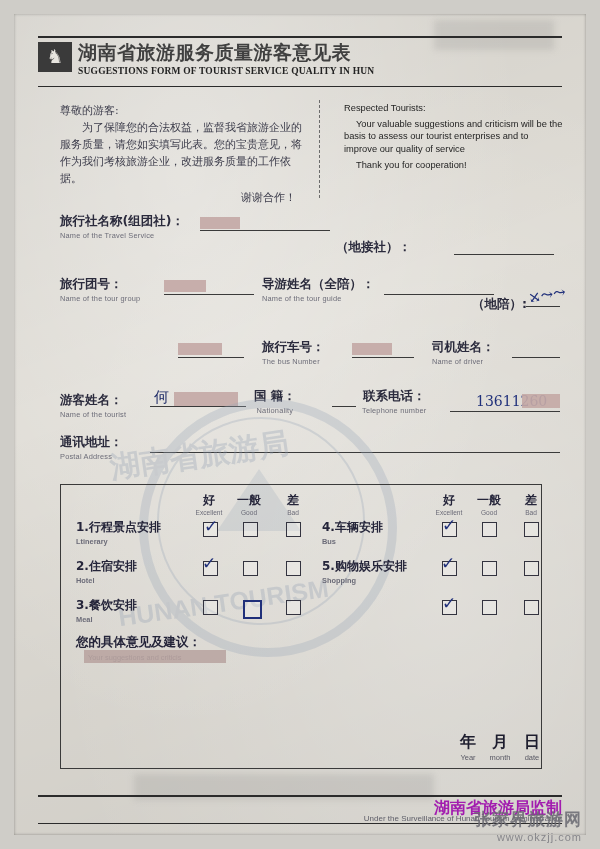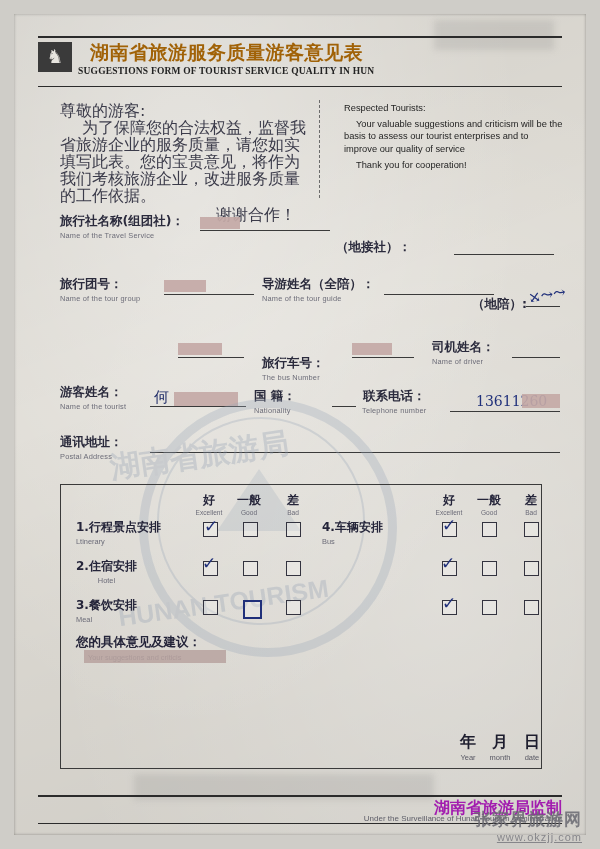--- a/index.html
+++ b/index.html
@@ -48,25 +48,25 @@
     left: 0; top: 2px;
     width: 34px; height: 30px;
     background: #3a3a3a;
     color: #e8e6e0;
     font-size: 19px;
     line-height: 30px;
     text-align: center;
   }
   #title-cn {
     position: absolute;
-    left: 52px; top: 0px;
+    left: 40px; top: 0px;
     font-family: "DejaVu Sans", sans-serif;
     font-size: 19px;
     font-weight: bold;
-    color: #a16207;
+    color: #404040;
     letter-spacing: 0.5px;
   }
   #title-en {
     position: absolute;
     left: 40px; top: 26px;
     font-family: "Liberation Serif", serif;
     font-size: 9.5px;
     font-weight: bold;
     color: #222;
     letter-spacing: 0.2px;
@@ -78,21 +78,21 @@
   #rule-top { left: 24px; top: 22px; width: 524px; height: 2px; }
   #rule-mid { left: 24px; top: 72px; width: 524px; height: 1px; }
 
   
   #intro-cn {
     position: absolute;
     left: 46px;
     top: 88px;
     width: 250px;
     font-family: "DejaVu Sans", sans-serif;
-    font-size: 16px;
+    font-size: 11px;
     line-height: 17px;
     color: #3b3b4a;
   }
   #intro-cn .ind { text-indent: 22px; display: block; }
   #intro-cn .sign { display: block; text-align: right; padding-right: 14px; margin-top: 2px; }
   #intro-divider {
     position: absolute;
     left: 305px;
     top: 86px;
     width: 0;
@@ -235,21 +235,21 @@
     font-family: "DejaVu Sans", sans-serif;
     font-size: 12px;
     font-weight: bold;
     color: #25253a;
     white-space: nowrap;
   }
   .item .en {
     display: block;
     font-family: "Liberation Sans", sans-serif;
     font-size: 7.4px;
-    font-weight: normal;
+    font-weight: bold;
     color: #6b6b78;
     margin-top: 1px;
   }
   .chk {
     position: absolute;
     width: 13px;
     height: 13px;
     border: 1px solid #33333f;
     background: rgba(255,255,255,0.25);
   }
@@ -344,21 +344,20 @@
     font-size: 17px;
     font-weight: bold;
     color: #6a6a72;
     letter-spacing: 1px;
   }
   #site-stamp .url {
     font-family: "Liberation Sans", sans-serif;
     font-size: 11px;
     color: #7a7a80;
     letter-spacing: 1px;
-    text-decoration: underline;
   }
   .smudge {
     position: absolute;
     background: rgba(120,120,120,0.18);
     filter: blur(3px);
     pointer-events: none;
   }
 </style>
 </head>
 <body>
@@ -416,42 +415,42 @@
 
     <div class="fl" style="left:458px; top:282px;">
       <span>（地陪）:</span>
     </div>
     <div class="hand hand-blue" style="left:514px; top:272px; font-size:15px; transform:rotate(-10deg);">⤩⤳⤳</div>
     <div class="line" style="left:512px; top:292px; width:34px;"></div>
 
     <div class="line" style="left:164px; top:343px; width:66px;"></div>
     <div class="redact" style="left:164px; top:329px; width:44px; height:12px;"></div>
 
-    <div class="fl" style="left:248px; top:325px;margin-top:16px;">
+    <div class="fl" style="left:248px; top:325px;">
       <span>旅行车号：</span>
       <span class="en">The  bus  Number</span>
     </div>
     <div class="line" style="left:338px; top:343px; width:62px;"></div>
     <div class="redact" style="left:338px; top:329px; width:40px; height:12px;"></div>
 
     <div class="fl" style="left:418px; top:325px;">
       <span>司机姓名：</span>
       <span class="en">Name  of  driver</span>
     </div>
     <div class="line" style="left:498px; top:343px; width:48px;"></div>
 
-    <div class="fl" style="left:46px; top:370px;">
+    <div class="fl" style="left:46px; top:378px;">
       <span>游客姓名：</span>
       <span class="en">Name  of  the  tourist</span>
     </div>
     <div class="line" style="left:136px; top:392px; width:96px;"></div>
     <div class="hand" style="left:140px; top:374px; font-size:15px;">何</div>
     <div class="redact" style="left:160px; top:378px; width:64px; height:14px;"></div>
 
-    <div class="fl" style="left:240px; top:374px;">
+    <div class="fl" style="left:240px; top:374px;text-align:center;">
       <span>国  籍：</span>
       <span class="en">Nationality</span>
     </div>
     <div class="line" style="left:318px; top:392px; width:24px;"></div>
 
     <div class="fl" style="left:348px; top:374px;text-align:center;">
       <span>联系电话：</span>
       <span class="en">Telephone  number</span>
     </div>
     <div class="line" style="left:436px; top:397px; width:110px;"></div>
@@ -502,21 +501,21 @@
 
     <div class="item" style="left:62px; top:505px;">
       <span>1.</span><span>行程景点安排</span>
       <span class="en">Ltinerary</span>
     </div>
     <div class="chk" style="left:189px; top:508px;"></div>
     <div class="tick" style="left:190px; top:506px;">✓</div>
     <div class="chk" style="left:229px; top:508px;"></div>
     <div class="chk" style="left:272px; top:508px;"></div>
 
-    <div class="item" style="left:62px; top:544px;text-align:center;">
+    <div class="item" style="left:62px; top:544px;">
       <span>2.</span><span>住宿安排</span>
       <span class="en">Hotel</span>
     </div>
     <div class="chk" style="left:189px; top:547px;"></div>
     <div class="tick" style="left:188px; top:543px;">✓</div>
     <div class="chk" style="left:229px; top:547px;"></div>
     <div class="chk" style="left:272px; top:547px;"></div>
 
     <div class="item" style="left:62px; top:583px;">
       <span>3.</span><span>餐饮安排</span>
@@ -528,20 +527,24 @@
 
     <div class="item" style="left:308px; top:505px;">
       <span>4.</span><span>车辆安排</span>
       <span class="en">Bus</span>
     </div>
     <div class="chk" style="left:428px; top:508px;"></div>
     <div class="tick" style="left:428px; top:505px;">✓</div>
     <div class="chk" style="left:468px; top:508px;"></div>
     <div class="chk" style="left:510px; top:508px;"></div>
 
+    <div class="item" style="left:308px; top:544px;">
+      <span>5.</span><span>购物娱乐安排</span>
+      <span class="en">Shopping</span>
+    </div>
     <div class="chk" style="left:428px; top:547px;"></div>
     <div class="tick" style="left:427px; top:543px;">✓</div>
     <div class="chk" style="left:468px; top:547px;"></div>
     <div class="chk" style="left:510px; top:547px;"></div>
 
     <div class="chk" style="left:428px; top:586px;"></div>
     <div class="tick" style="left:428px; top:583px;">✓</div>
     <div class="chk" style="left:468px; top:586px;"></div>
     <div class="chk" style="left:510px; top:586px;"></div>
 

